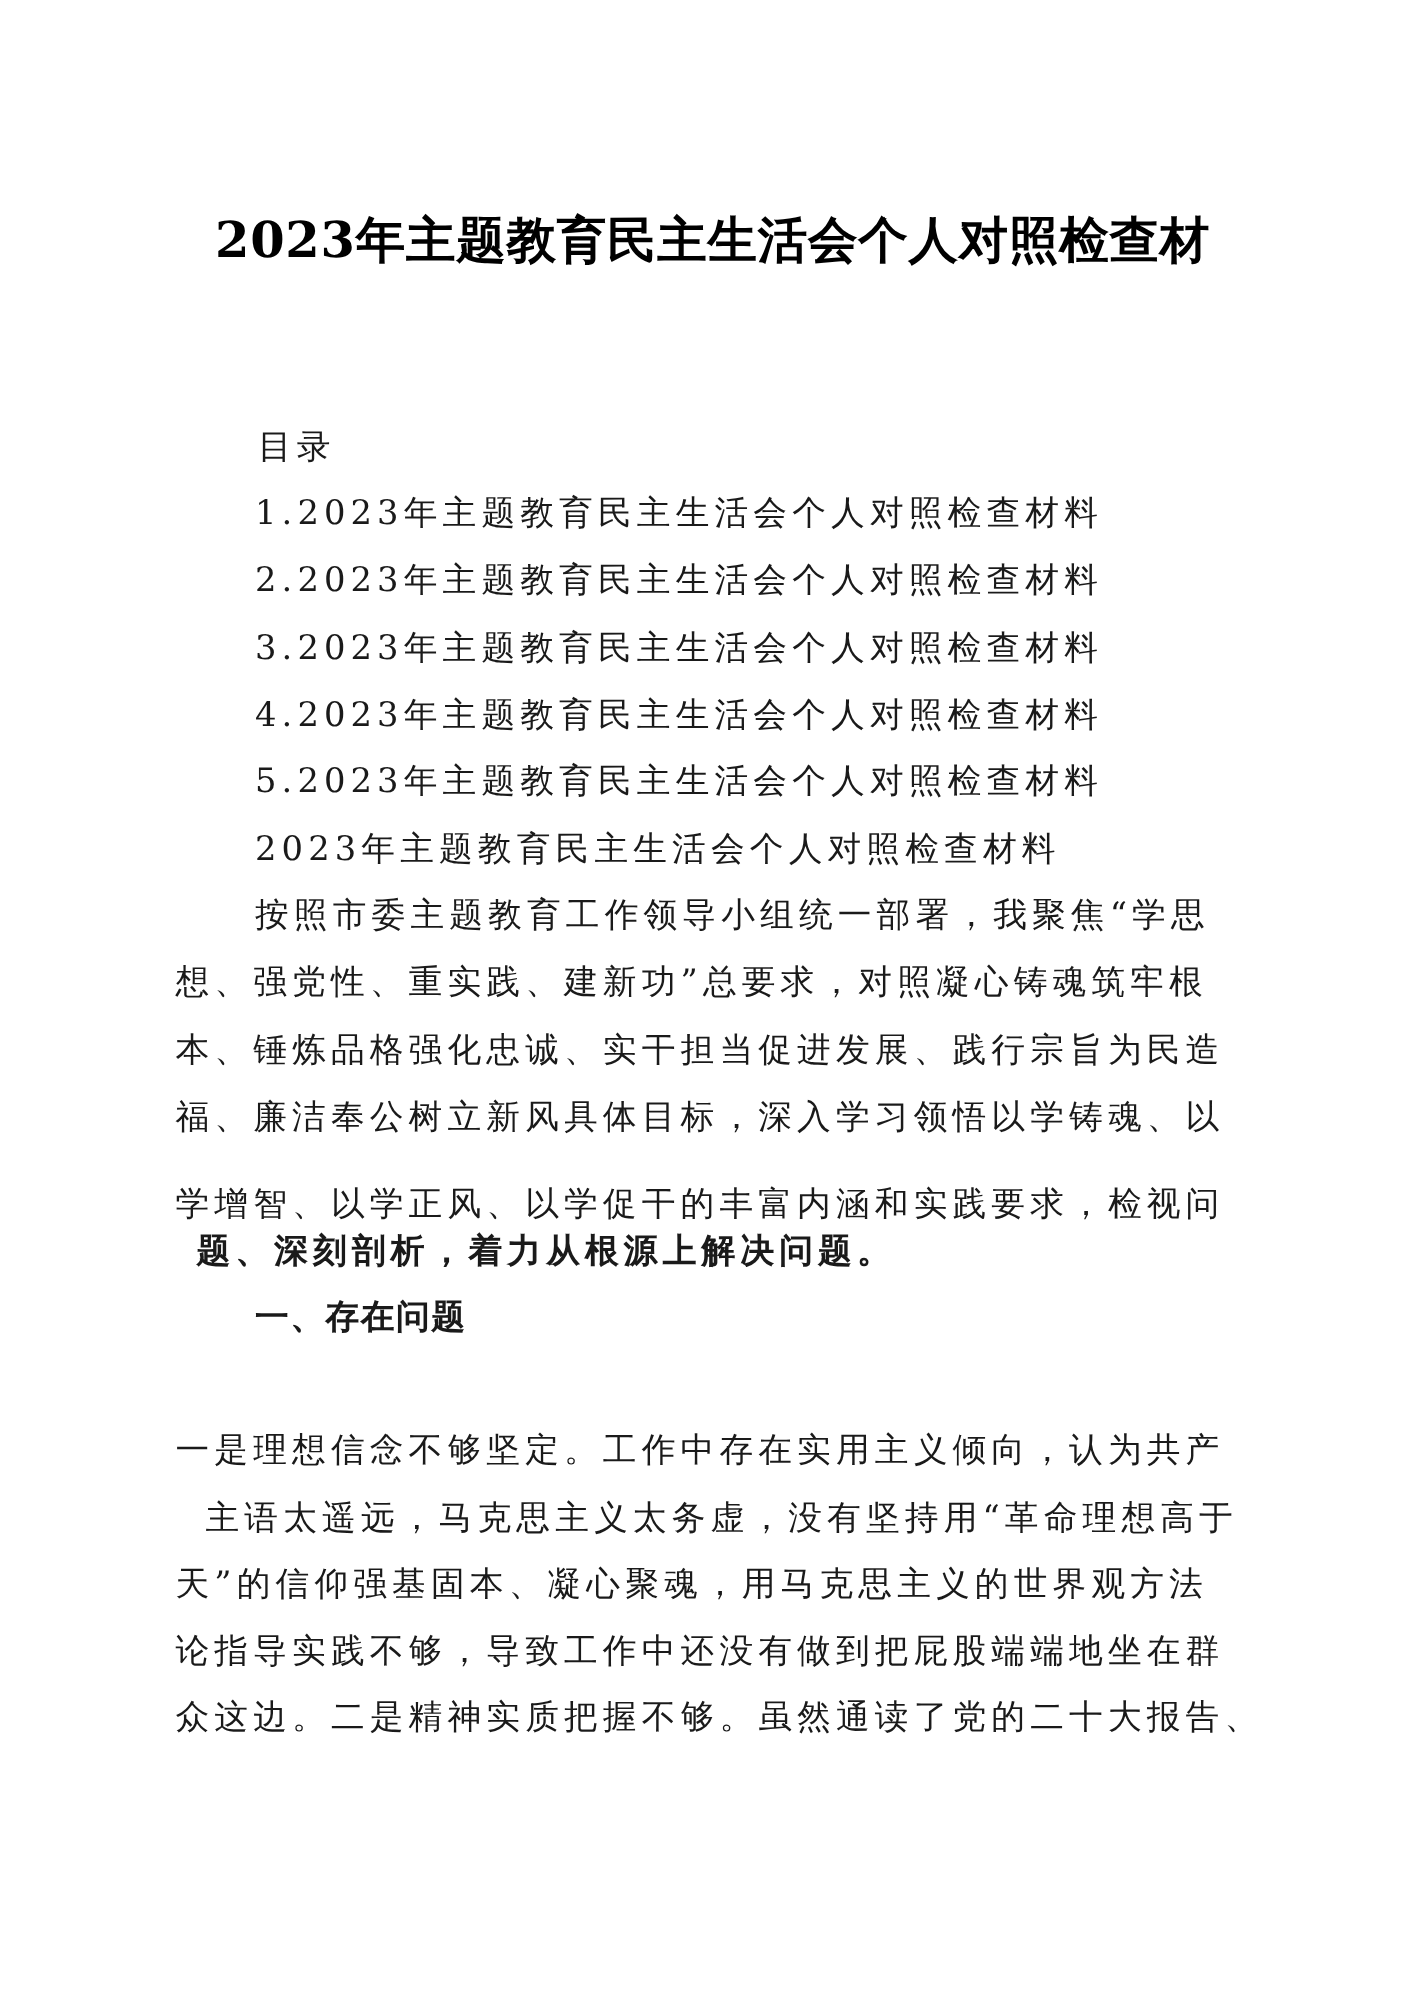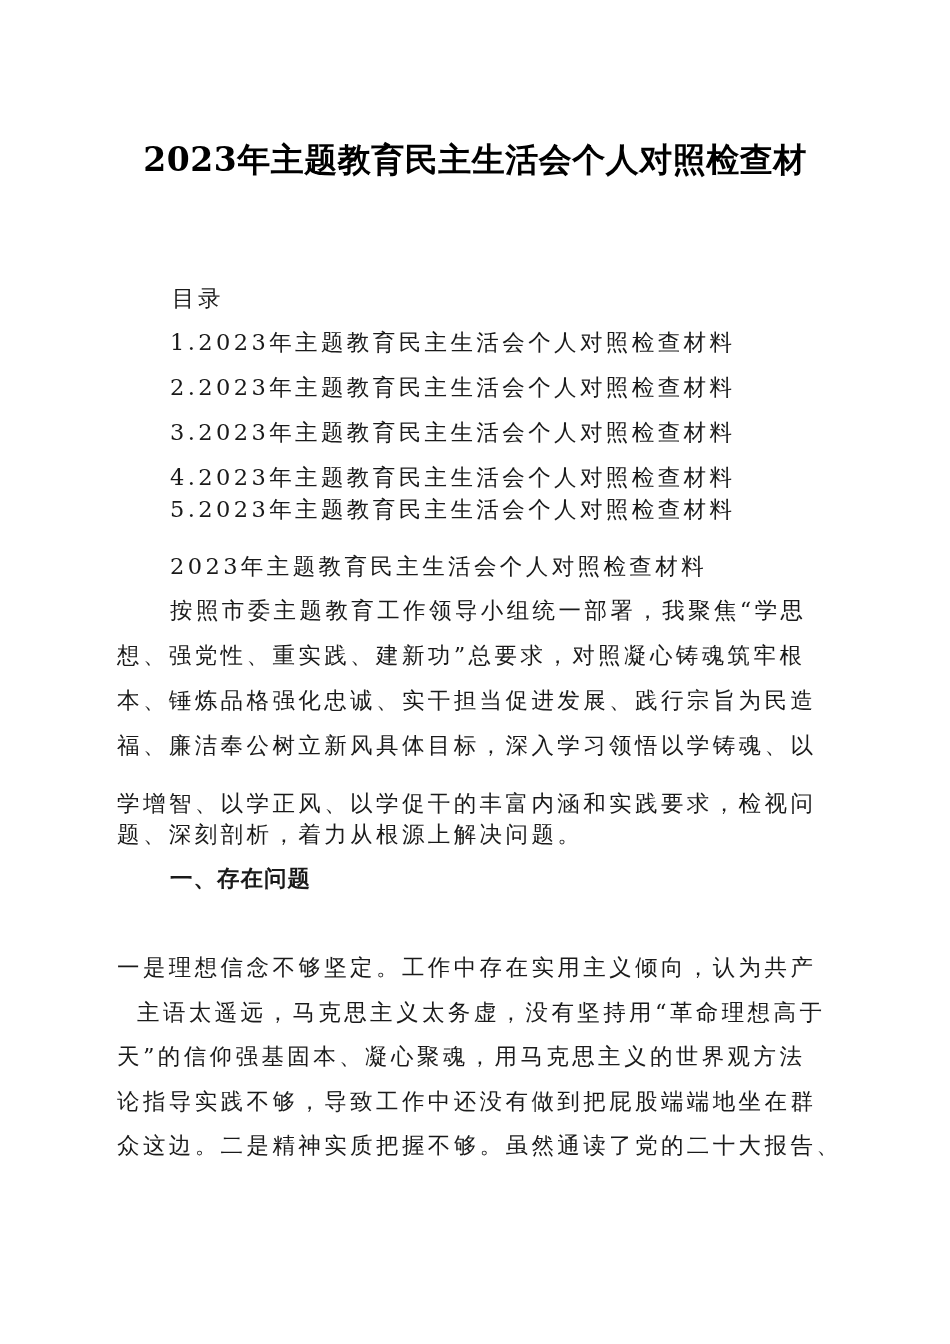--- a/index.html
+++ b/index.html
@@ -56,30 +56,30 @@
 <div class="page">
 
   <div class="title l1">2023年主题教育民主生活会个人对照检查材</div>
 
   <div class="line" style="left:172px; top:283px;">目录</div>
 
   <div class="line" style="left:170px; top:327px;">1.2023年主题教育民主生活会个人对照检查材料</div>
   <div class="line" style="left:170px; top:372px;">2.2023年主题教育民主生活会个人对照检查材料</div>
   <div class="line" style="left:170px; top:417px;">3.2023年主题教育民主生活会个人对照检查材料</div>
   <div class="line" style="left:170px; top:462px;">4.2023年主题教育民主生活会个人对照检查材料</div>
-  <div class="line" style="left:170px; top:494px;">5.2023年主题教育民主生活会个人对照检查材料</div>
+  <div class="line" style="left:170px; top:506px;">5.2023年主题教育民主生活会个人对照检查材料</div>
 
   <div class="line" style="left:170px; top:551px;">2023年主题教育民主生活会个人对照检查材料</div>
 
   <div class="line" style="left:170px; top:595px;">按照市委主题教育工作领导小组统一部署，我聚焦“学思</div>
   <div class="line" style="left:117px; top:640px;">想、强党性、重实践、建新功”总要求，对照凝心铸魂筑牢根</div>
   <div class="line" style="left:117px; top:685px;">本、锤炼品格强化忠诚、实干担当促进发展、践行宗旨为民造</div>
   <div class="line" style="left:117px; top:730px;">福、廉洁奉公树立新风具体目标，深入学习领悟以学铸魂、以</div>
   <div class="line" style="left:117px; top:788px;">学增智、以学正风、以学促干的丰富内涵和实践要求，检视问</div>
-  <div class="line" style="left:117px; top:819px;">题、深刻剖析，着力从根源上解决问题。</div>
+  <div class="line" style="left:131px; top:819px;font-weight:bold;">题、深刻剖析，着力从根源上解决问题。</div>
 
   <div class="line heading" style="left:170px; top:863px;">一、存在问题</div>
 
 
   <div class="line" style="left:117px; top:952px;">一是理想信念不够坚定。工作中存在实用主义倾向，认为共产</div>
   <div class="line" style="left:117px; top:997px;margin-left:20px;">主语太遥远，马克思主义太务虚，没有坚持用“革命理想高于</div>
   <div class="line" style="left:117px; top:1041px;">天”的信仰强基固本、凝心聚魂，用马克思主义的世界观方法</div>
   <div class="line" style="left:117px; top:1086px;">论指导实践不够，导致工作中还没有做到把屁股端端地坐在群</div>
   <div class="line" style="left:117px; top:1130px;">众这边。二是精神实质把握不够。虽然通读了党的二十大报告、</div>
 

